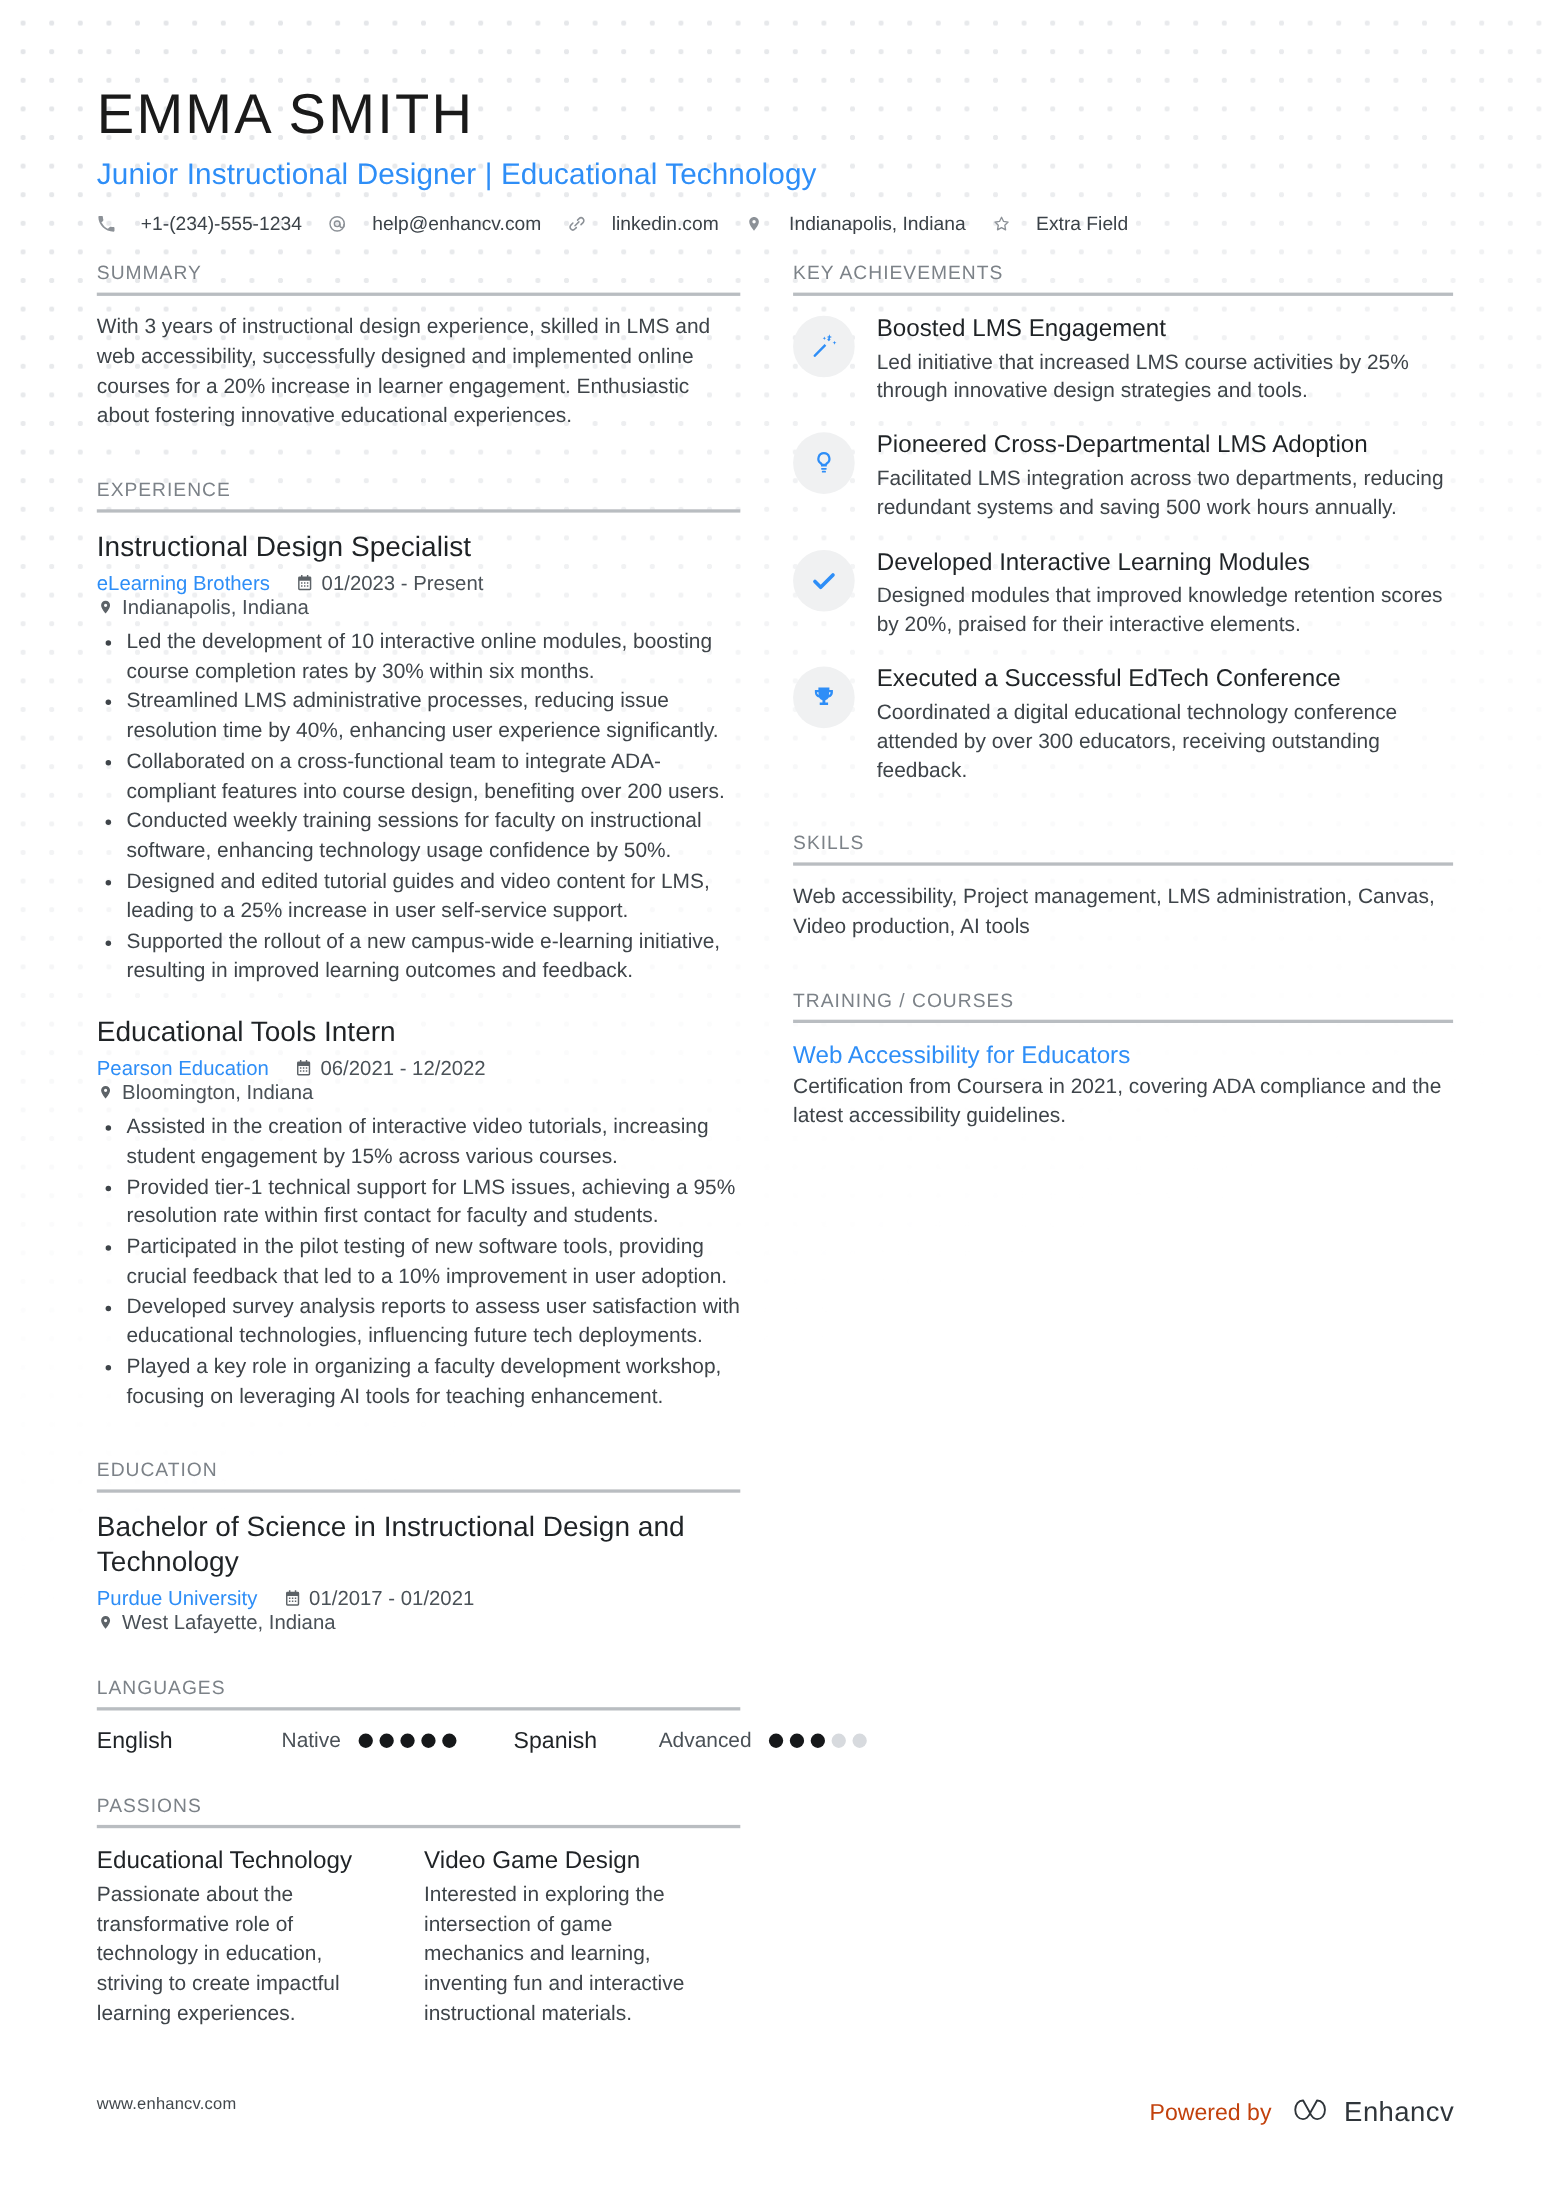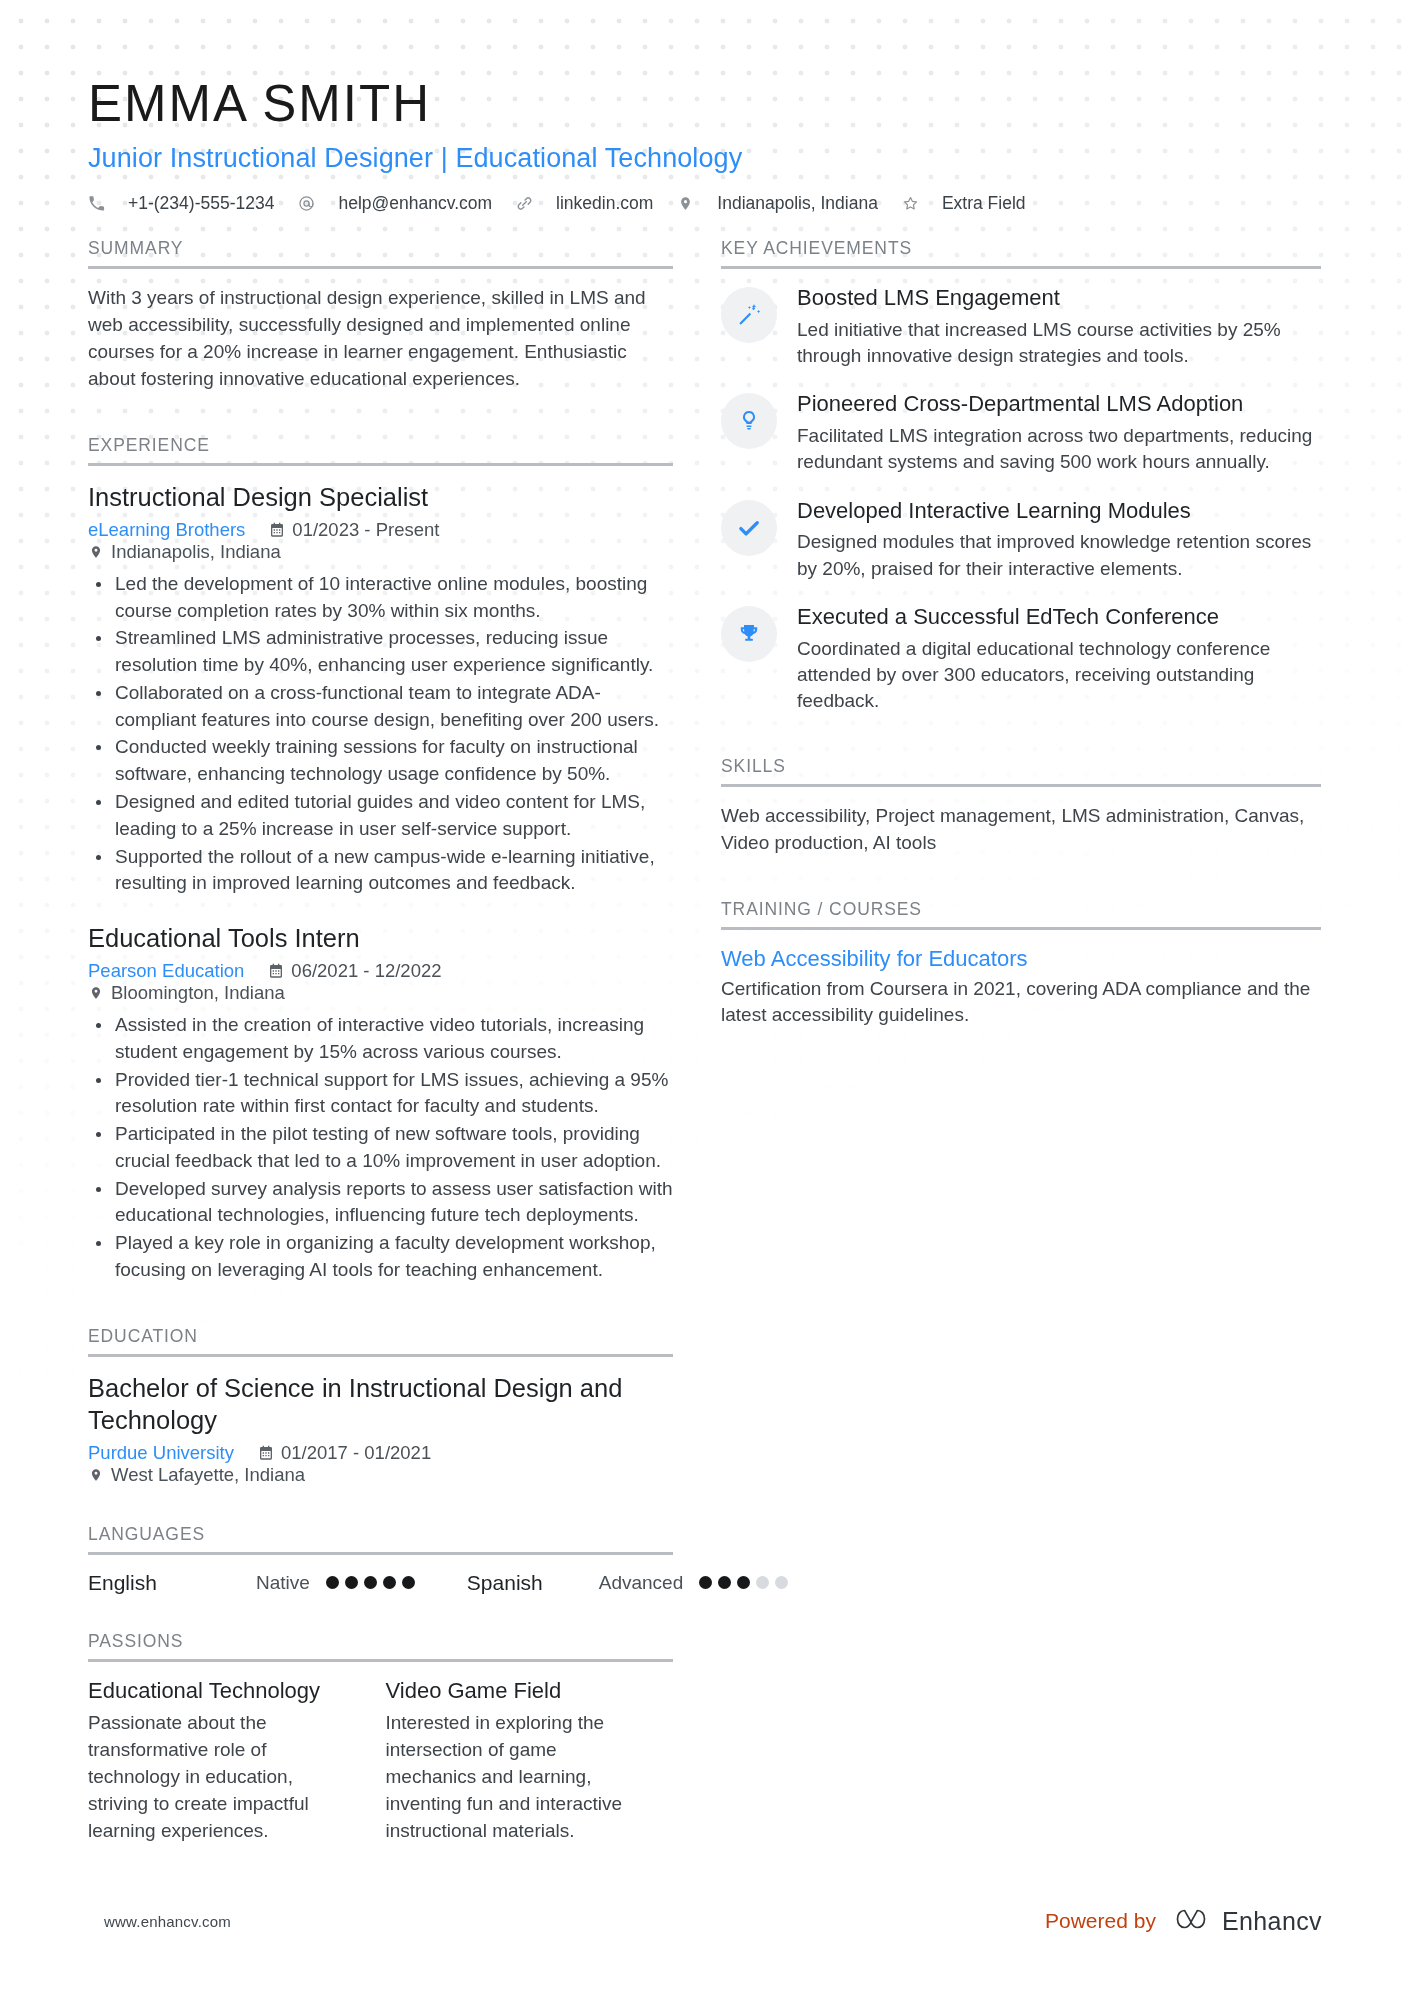--- a/index.html
+++ b/index.html
@@ -271,25 +271,24 @@
   }
   .course-desc {
     font-size: 19px;
     line-height: 1.38;
     color: #3e4449;
   }
 
   
   .footer {
     position: absolute;
-    left: 16px; right: 0;
+    left: 0; right: 0;
     bottom: 58px;
     padding: 0 88px;
     display: flex;
-    align-items: center;
     justify-content: space-between;
     z-index: 3;
   }
   .footer-url {
     font-size: 15px;
     color: #41474c;
     letter-spacing: 0.2px;
   }
   .footer-right {
     display: flex;
@@ -527,21 +526,21 @@
         <div class="sec">
           <div class="sec-title">PASSIONS</div>
           <div class="sec-rule"></div>
 
           <div class="passions">
             <div class="passion">
               <div class="passion-title">Educational Technology</div>
               <div class="passion-desc">Passionate about the transformative role of technology in education, striving to create impactful learning experiences.</div>
             </div>
             <div class="passion">
-              <div class="passion-title">Video Game Field</div>
+              <div class="passion-title">Video Game Design</div>
               <div class="passion-desc">Interested in exploring the intersection of game mechanics and learning, inventing fun and interactive instructional materials.</div>
             </div>
           </div>
         </div>
 
       </div>
 
       <div class="col-gap"></div>
 
       <div class="col-right">

